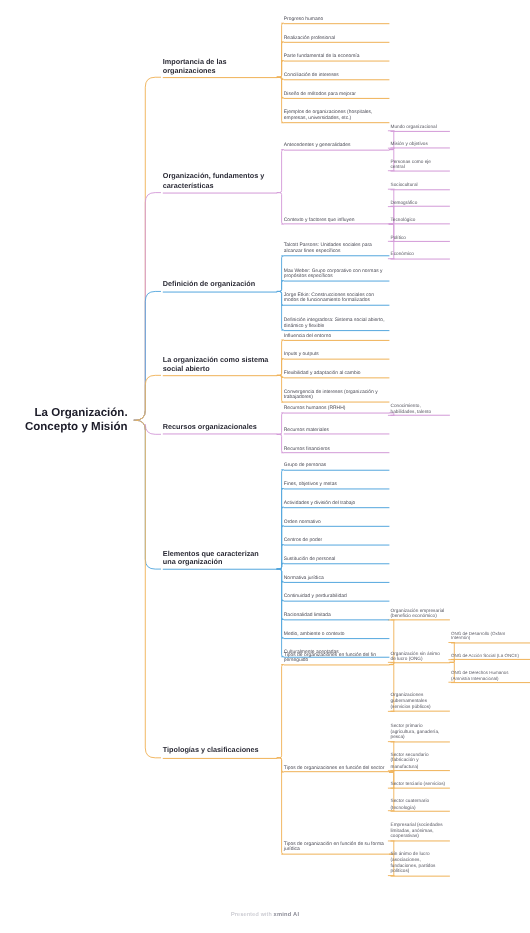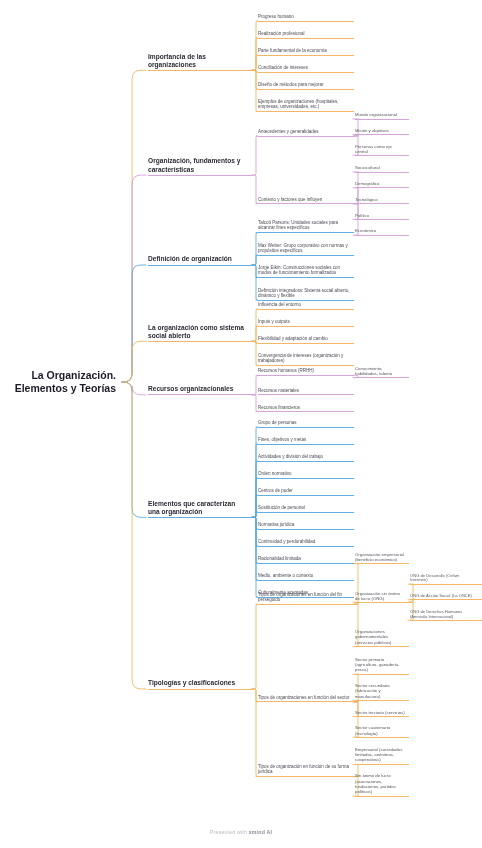--- a/index.html
+++ b/index.html
@@ -240,18 +240,18 @@
       <div class="node lvl3" style="left: 355px; width: 50px; top: 709.6px;">Sector terciario (servicios)</div>
       <div style="position: absolute; height: 0.8px; background: rgb(240, 179, 90); left: 355px; width: 54px; top: 716.1px; opacity: 0.92;"></div>
       <div class="node lvl3" style="left: 355px; width: 50px; top: 725.4px;">Sector cuaternario (tecnología)</div>
       <div style="position: absolute; height: 0.8px; background: rgb(240, 179, 90); left: 355px; width: 54px; top: 736.6px; opacity: 0.92;"></div>
       <div class="node lvl2" style="left: 258px; width: 92px; top: 763.9px;">Tipos de organización en función de su forma jurídica</div>
       <div style="position: absolute; height: 0.8px; background: rgb(240, 179, 90); left: 258px; width: 96px; top: 776.1px; opacity: 0.92;"></div>
       <div class="node lvl3" style="left: 355px; width: 50px; top: 746.9px;">Empresarial (sociedades limitadas, anónimas, cooperativas)</div>
       <div style="position: absolute; height: 0.8px; background: rgb(240, 179, 90); left: 355px; width: 54px; top: 764.1px; opacity: 0.92;"></div>
       <div class="node lvl3" style="left: 355px; width: 50px; top: 773.4px;">Sin ánimo de lucro (asociaciones, fundaciones, partidos políticos)</div>
       <div style="position: absolute; height: 0.8px; background: rgb(240, 179, 90); left: 355px; width: 54px; top: 795.6px; opacity: 0.92;"></div>
-      <div class="node root" style="width: 104px; left: 12px; top: 368.5px;">La Organización. Elementos y Teorías</div>
+      <div class="node root" style="width: 104px; left: 12px; top: 368.5px;">La Organización. Concepto y Misión</div>
     </div>
   <div id="footer">
     <span>Presented with </span><b>xmind AI</b>
   </div>
 </div>
 
 </body></html>

